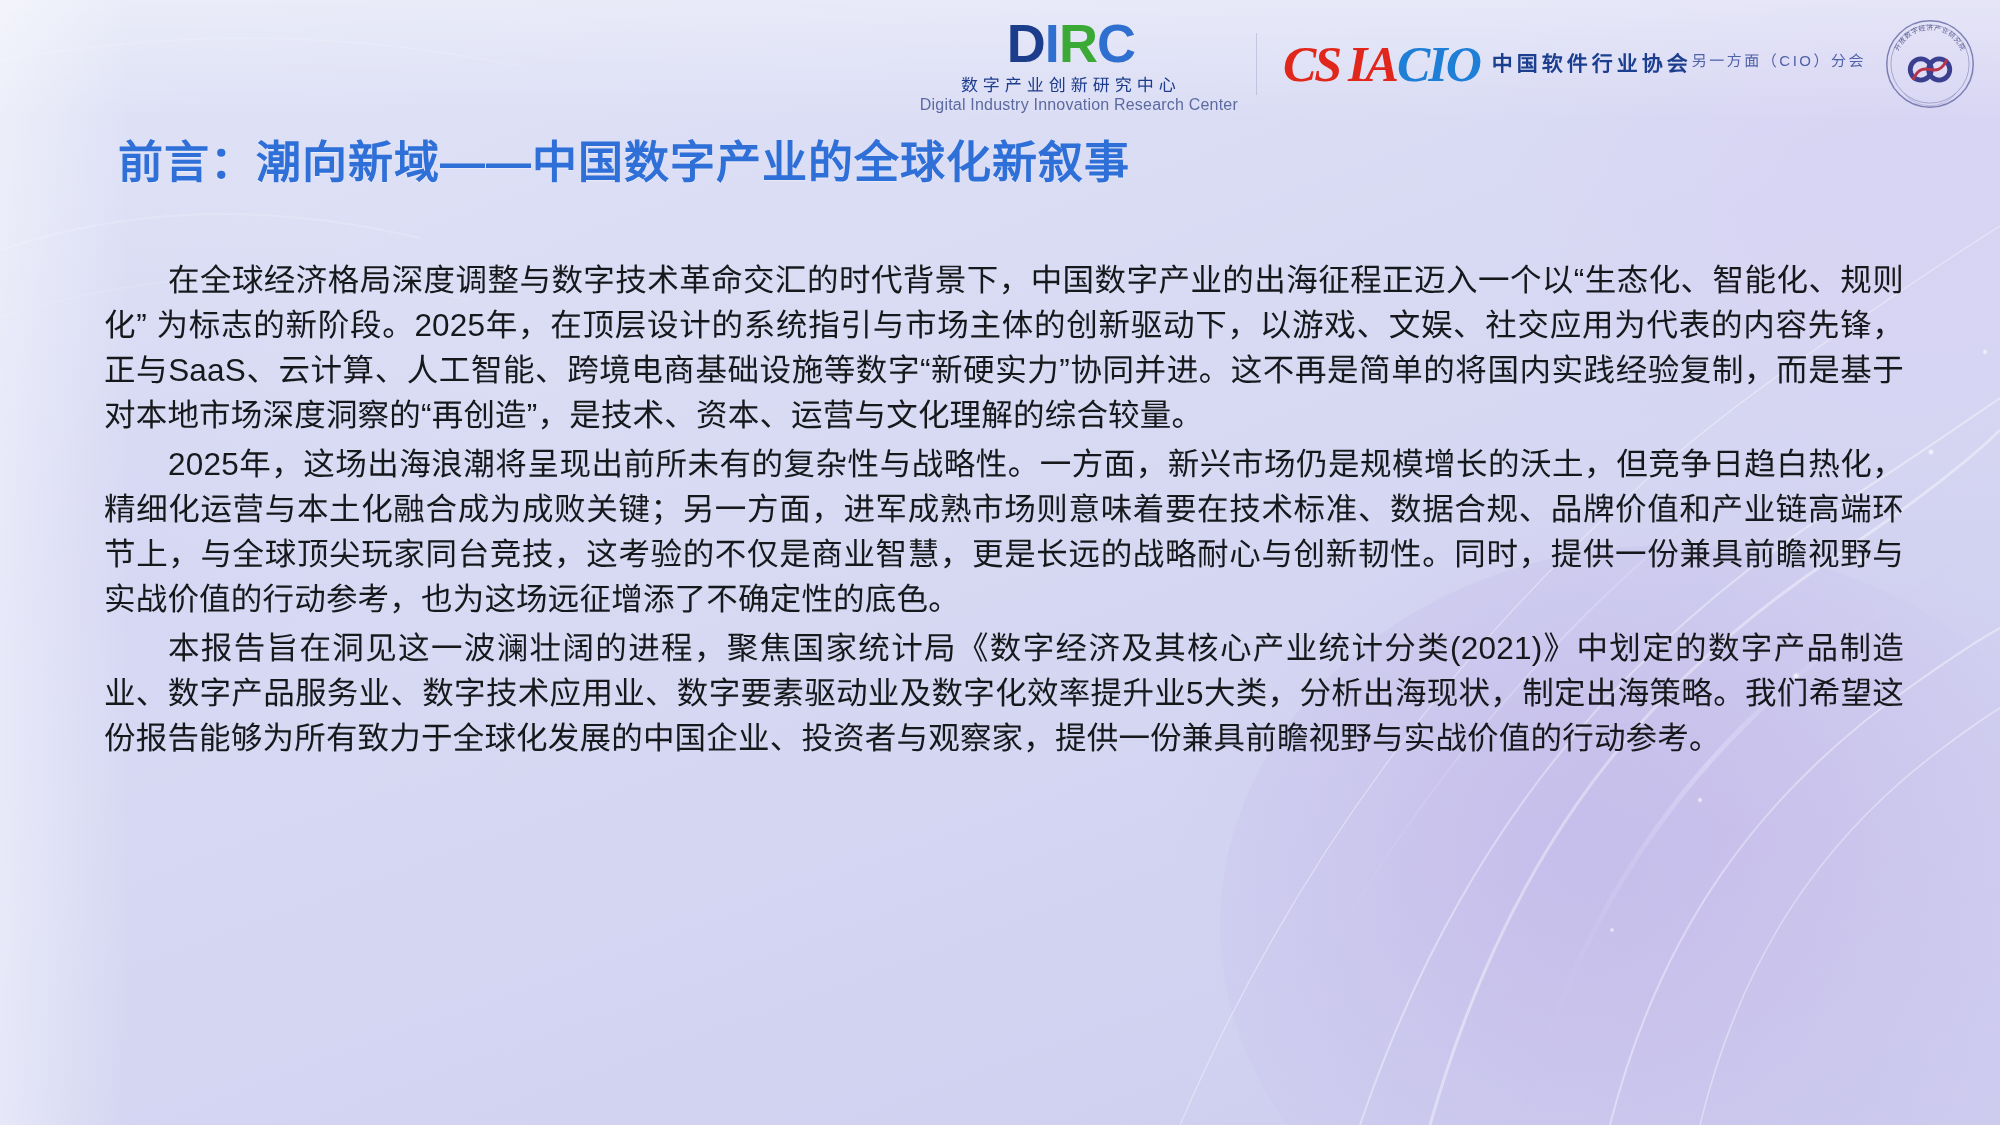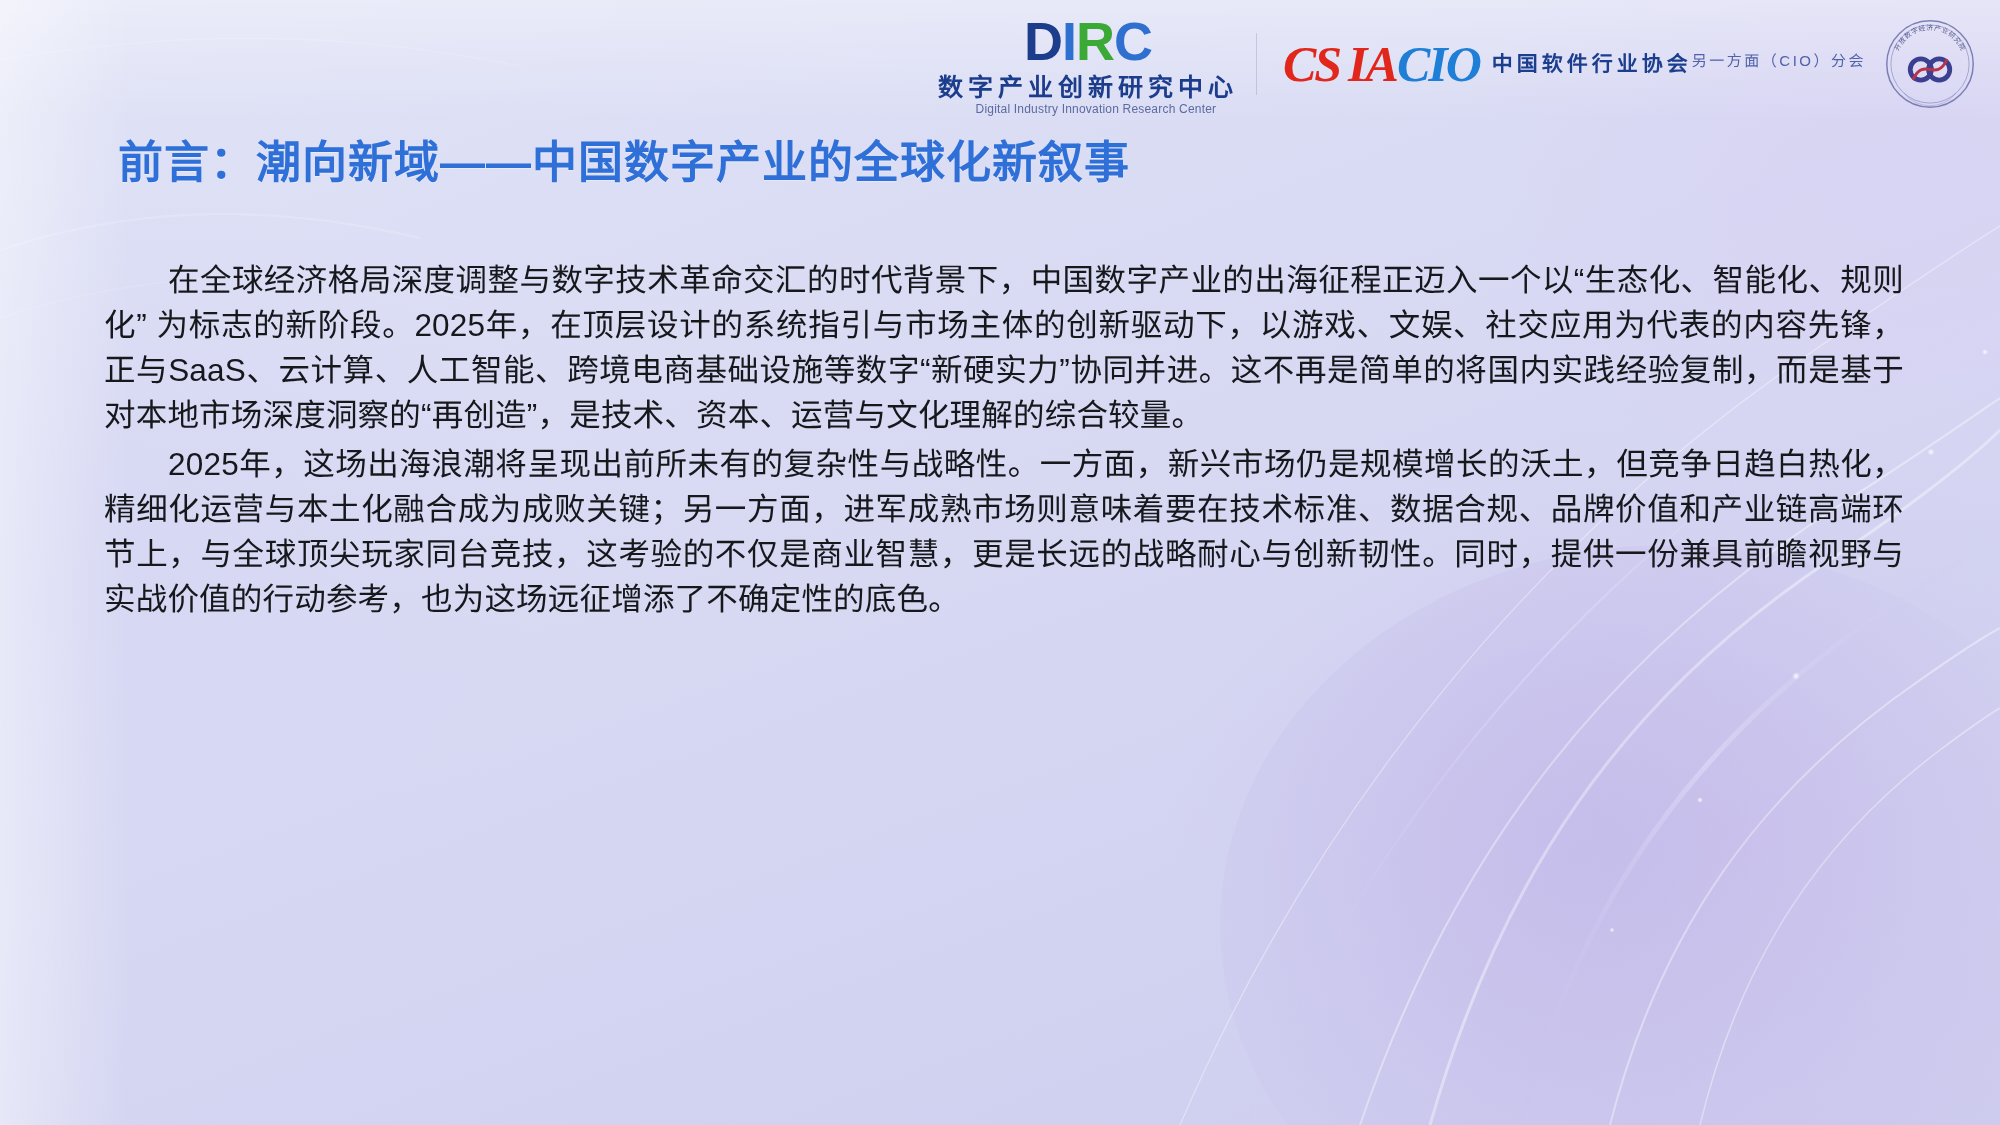--- a/index.html
+++ b/index.html
@@ -81,29 +81,29 @@
     font-family: "Liberation Sans", sans-serif;
     font-weight: 700;
     font-size: 54px;
     letter-spacing: -1px;
     color: #1c3c8c;
   }
   .dirc-word .g { color: #3aa935; }
   .dirc-word .b2 { color: #2f6fd0; }
   .dirc-cn {
     margin-top: 7px;
-    font-size: 25px;
+    font-size: 17px;
     letter-spacing: 5px;
     color: #1c3c8c;
-    font-weight: 700;
+    font-weight: 400;
     white-space: nowrap;
   }
   .dirc-en {
     margin-top: 3px;
-    font-size: 12px;
+    font-size: 16px;
     letter-spacing: 0.2px;
     color: #5b6aa0;
     white-space: nowrap;
     padding-left: 16px;
   }
 
   .logo-divider {
     width: 1px;
     height: 62px;
     background: rgba(90,95,150,0.22);
@@ -280,15 +280,16 @@
       </svg>
     </div>
 
   </div>
 
   <div class="title">前言：潮向新域——中国数字产业的全球化新叙事</div>
 
   <div class="body-wrap">
     <p class="para">在全球经济格局深度调整与数字技术革命交汇的时代背景下，中国数字产业的出海征程正迈入一个以“生态化、智能化、规则化” 为标志的新阶段。2025年，在顶层设计的系统指引与市场主体的创新驱动下，以游戏、文娱、社交应用为代表的内容先锋，正与SaaS、云计算、人工智能、跨境电商基础设施等数字“新硬实力”协同并进。这不再是简单的将国内实践经验复制，而是基于对本地市场深度洞察的“再创造”，是技术、资本、运营与文化理解的综合较量。</p>
     <p class="para">2025年，这场出海浪潮将呈现出前所未有的复杂性与战略性。一方面，新兴市场仍是规模增长的沃土，但竞争日趋白热化，精细化运营与本土化融合成为成败关键；另一方面，进军成熟市场则意味着要在技术标准、数据合规、品牌价值和产业链高端环节上，与全球顶尖玩家同台竞技，这考验的不仅是商业智慧，更是长远的战略耐心与创新韧性。同时，提供一份兼具前瞻视野与实战价值的行动参考，也为这场远征增添了不确定性的底色。</p>
+    <p class="para">本报告旨在洞见这一波澜壮阔的进程，聚焦国家统计局《数字经济及其核心产业统计分类(2021)》中划定的数字产品制造业、数字产品服务业、数字技术应用业、数字要素驱动业及数字化效率提升业5大类，分析出海现状，制定出海策略。我们希望这份报告能够为所有致力于全球化发展的中国企业、投资者与观察家，提供一份兼具前瞻视野与实战价值的行动参考。</p>
   </div>
 
 </div>
 
 </body></html>

